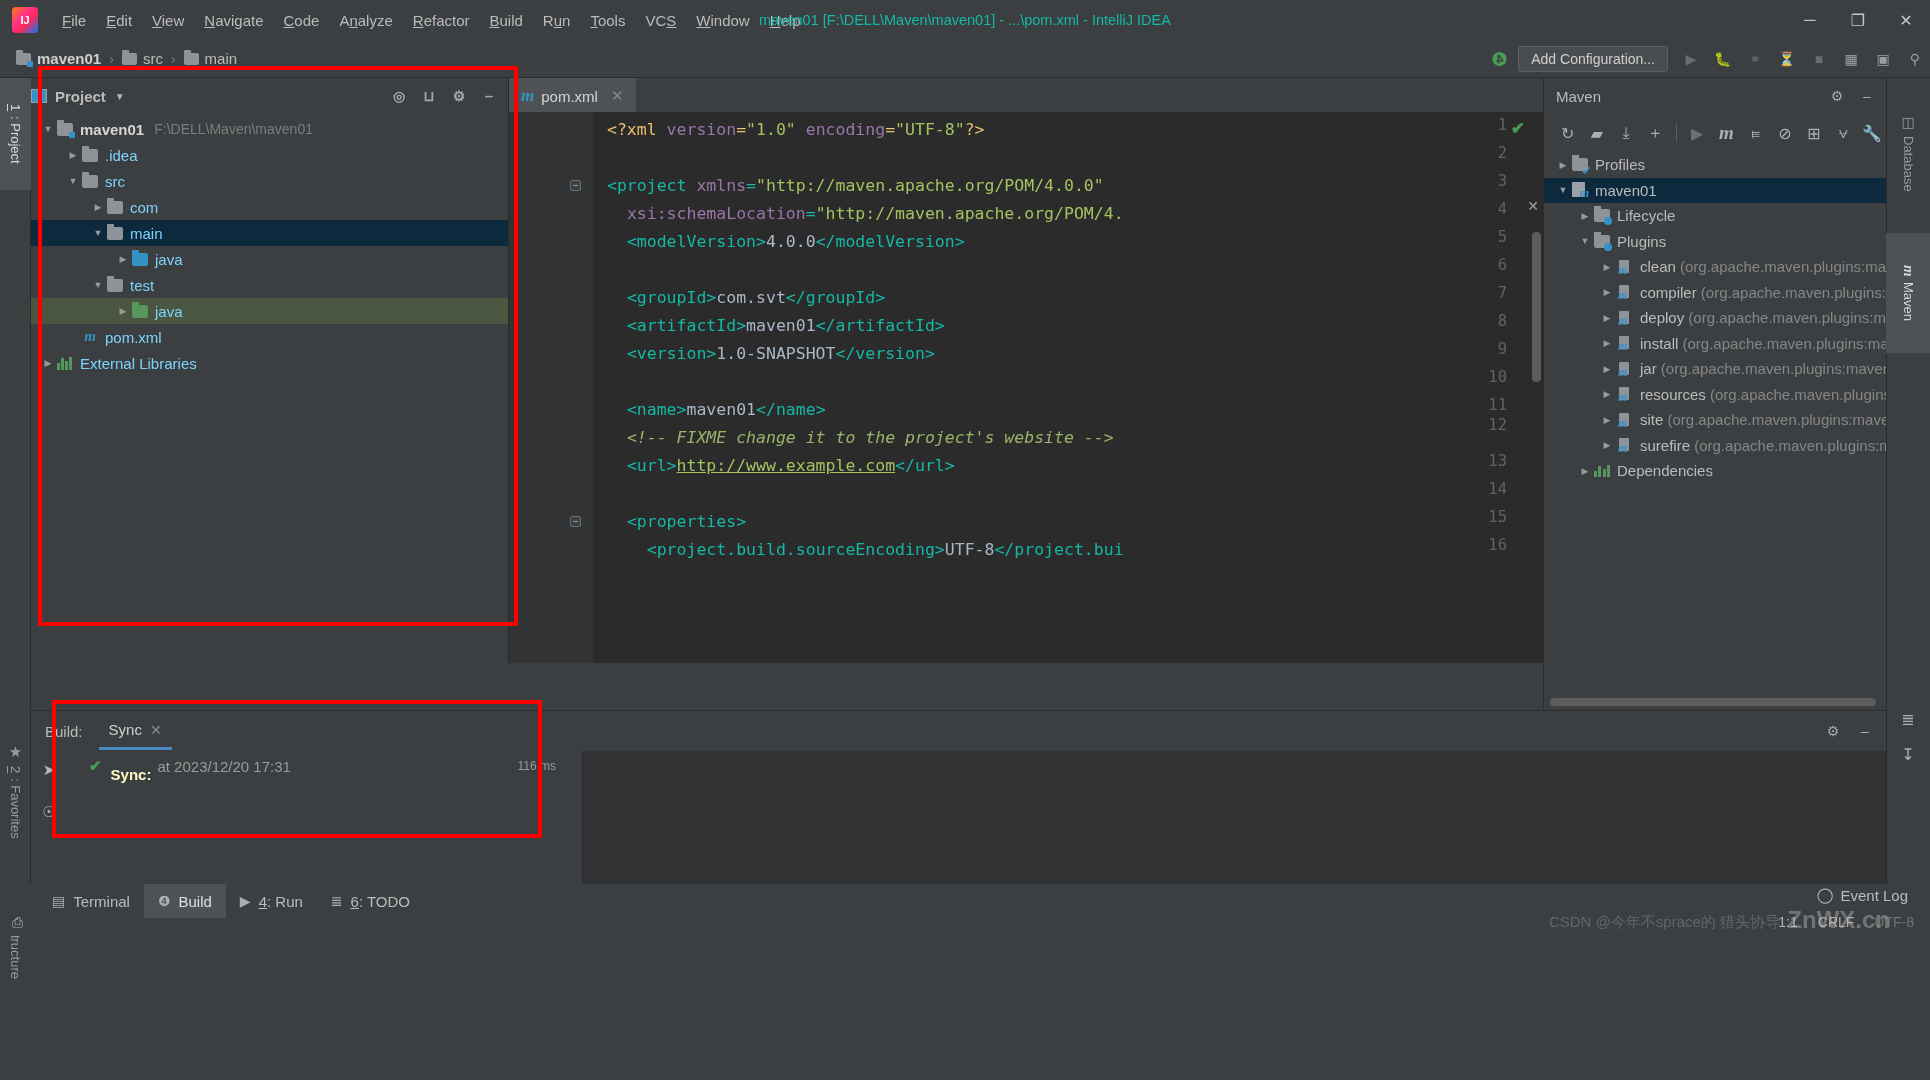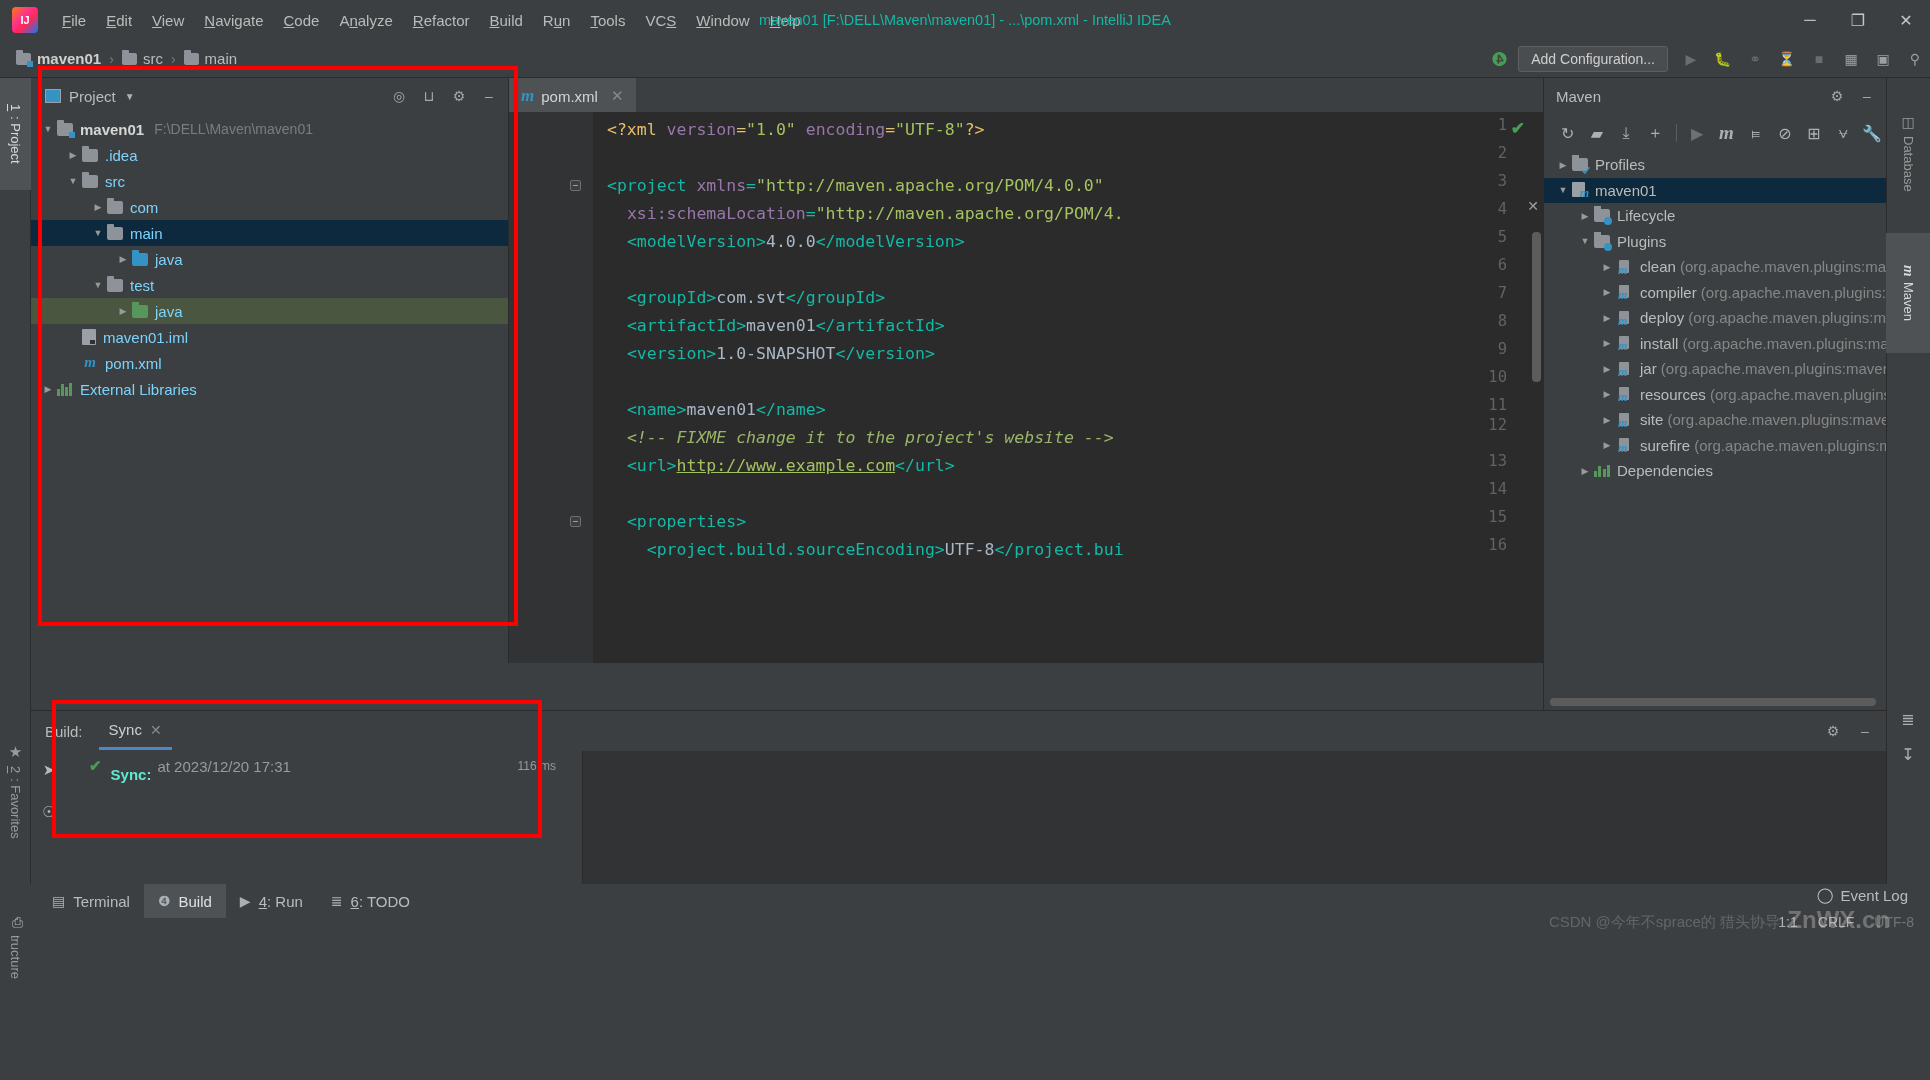--- a/index.html
+++ b/index.html
@@ -96,22 +96,23 @@
   }
   .vtab.active { background: #4e5254; color: #d8d8d8; }
   .vtab .u { text-decoration: underline; }
 
   
   .project-panel {
     position: absolute; left: 31px; top: 78px; width: 478px; height: 585px;
     background: #3c3f41; border-right: 1px solid #2b2b2b;
   }
   .panel-header {
-    height: 36px; display: flex; align-items: center; padding-left: 14px;
+    height: 36px; display: flex; align-items: center; 
     position: relative;
+    font-weight: bold;
   }
   .panel-title { font-size: 15px; color: #bbbbbb; }
   .panel-icon-sq {
     width: 16px; height: 14px; border: 1px solid #9aa0a6; background: #3592c4;
     margin-right: 8px; flex: none;
   }
   .caret-dn { margin-left: 9px; color: #b0b0b0; font-size: 10px; }
   .panel-tools { position: absolute; right: 6px; display: flex; align-items: center; gap: 4px; }
   .ptool { width: 26px; height: 26px; display:flex; align-items:center; justify-content:center; color:#a6a6a6; font-size:14px; }
 
@@ -264,21 +265,21 @@
   }
   .bgico { color:#b8b8b8; font-size:15px; }
   .build-left {
     flex: 0 0 515px; background: #3c3f41; position: relative;
   }
   .sync-row {
     display:flex; align-items:center; height: 30px; padding-left: 22px; font-size: 15px;
     position: relative;
   }
   .sync-check { color: #499c54; font-size: 15px; margin-right: 9px; font-weight: bold; }
-  .sync-bold { color: #5eead4; font-weight: bold; margin-right: 6px; margin-top: 16px; }
+  .sync-bold { color: #fef9c3; font-weight: bold; margin-right: 6px; margin-top: 16px; }
   .sync-dim { color: #9a9a9a; }
   .sync-ms { position:absolute; right: 26px; color: #9a9a9a; font-size: 12px; }
   .build-right { flex: 1; background: #313335; border-left: 1px solid #2b2b2b; }
 
   
   .stripe-right {
     position: absolute; right: 0; top: 78px; width: 44px; bottom: 52px;
     background: #3c3f41; border-left: 1px solid #2b2b2b;
   }
   .vtab-r {
@@ -439,25 +440,20 @@
         </div>
         <div class="trow" style="padding-left: 58px;">
           <span class="tw open">▼</span>
           <span class="ic folder"></span>
           <span class="tlabel">test</span>
         </div>
         <div class="trow sel-green" style="padding-left: 83px;">
           <span class="tw">▶</span>
           <span class="ic folder green"></span>
           <span class="tlabel">java</span>
-        </div>
-        <div class="trow" style="padding-left: 33px;">
-          <span class="tw"></span>
-          <span class="ic file"></span>
-          <span class="tlabel">maven01.iml</span>
         </div>
         <div class="trow" style="padding-left: 33px;">
           <span class="tw"></span>
           <span class="ic mfile">m</span>
           <span class="tlabel">pom.xml</span>
         </div>
         <div class="trow" style="padding-left: 8px;">
           <span class="tw">▶</span>
           <span class="ic libs">
             <i style="height:7px"></i>

